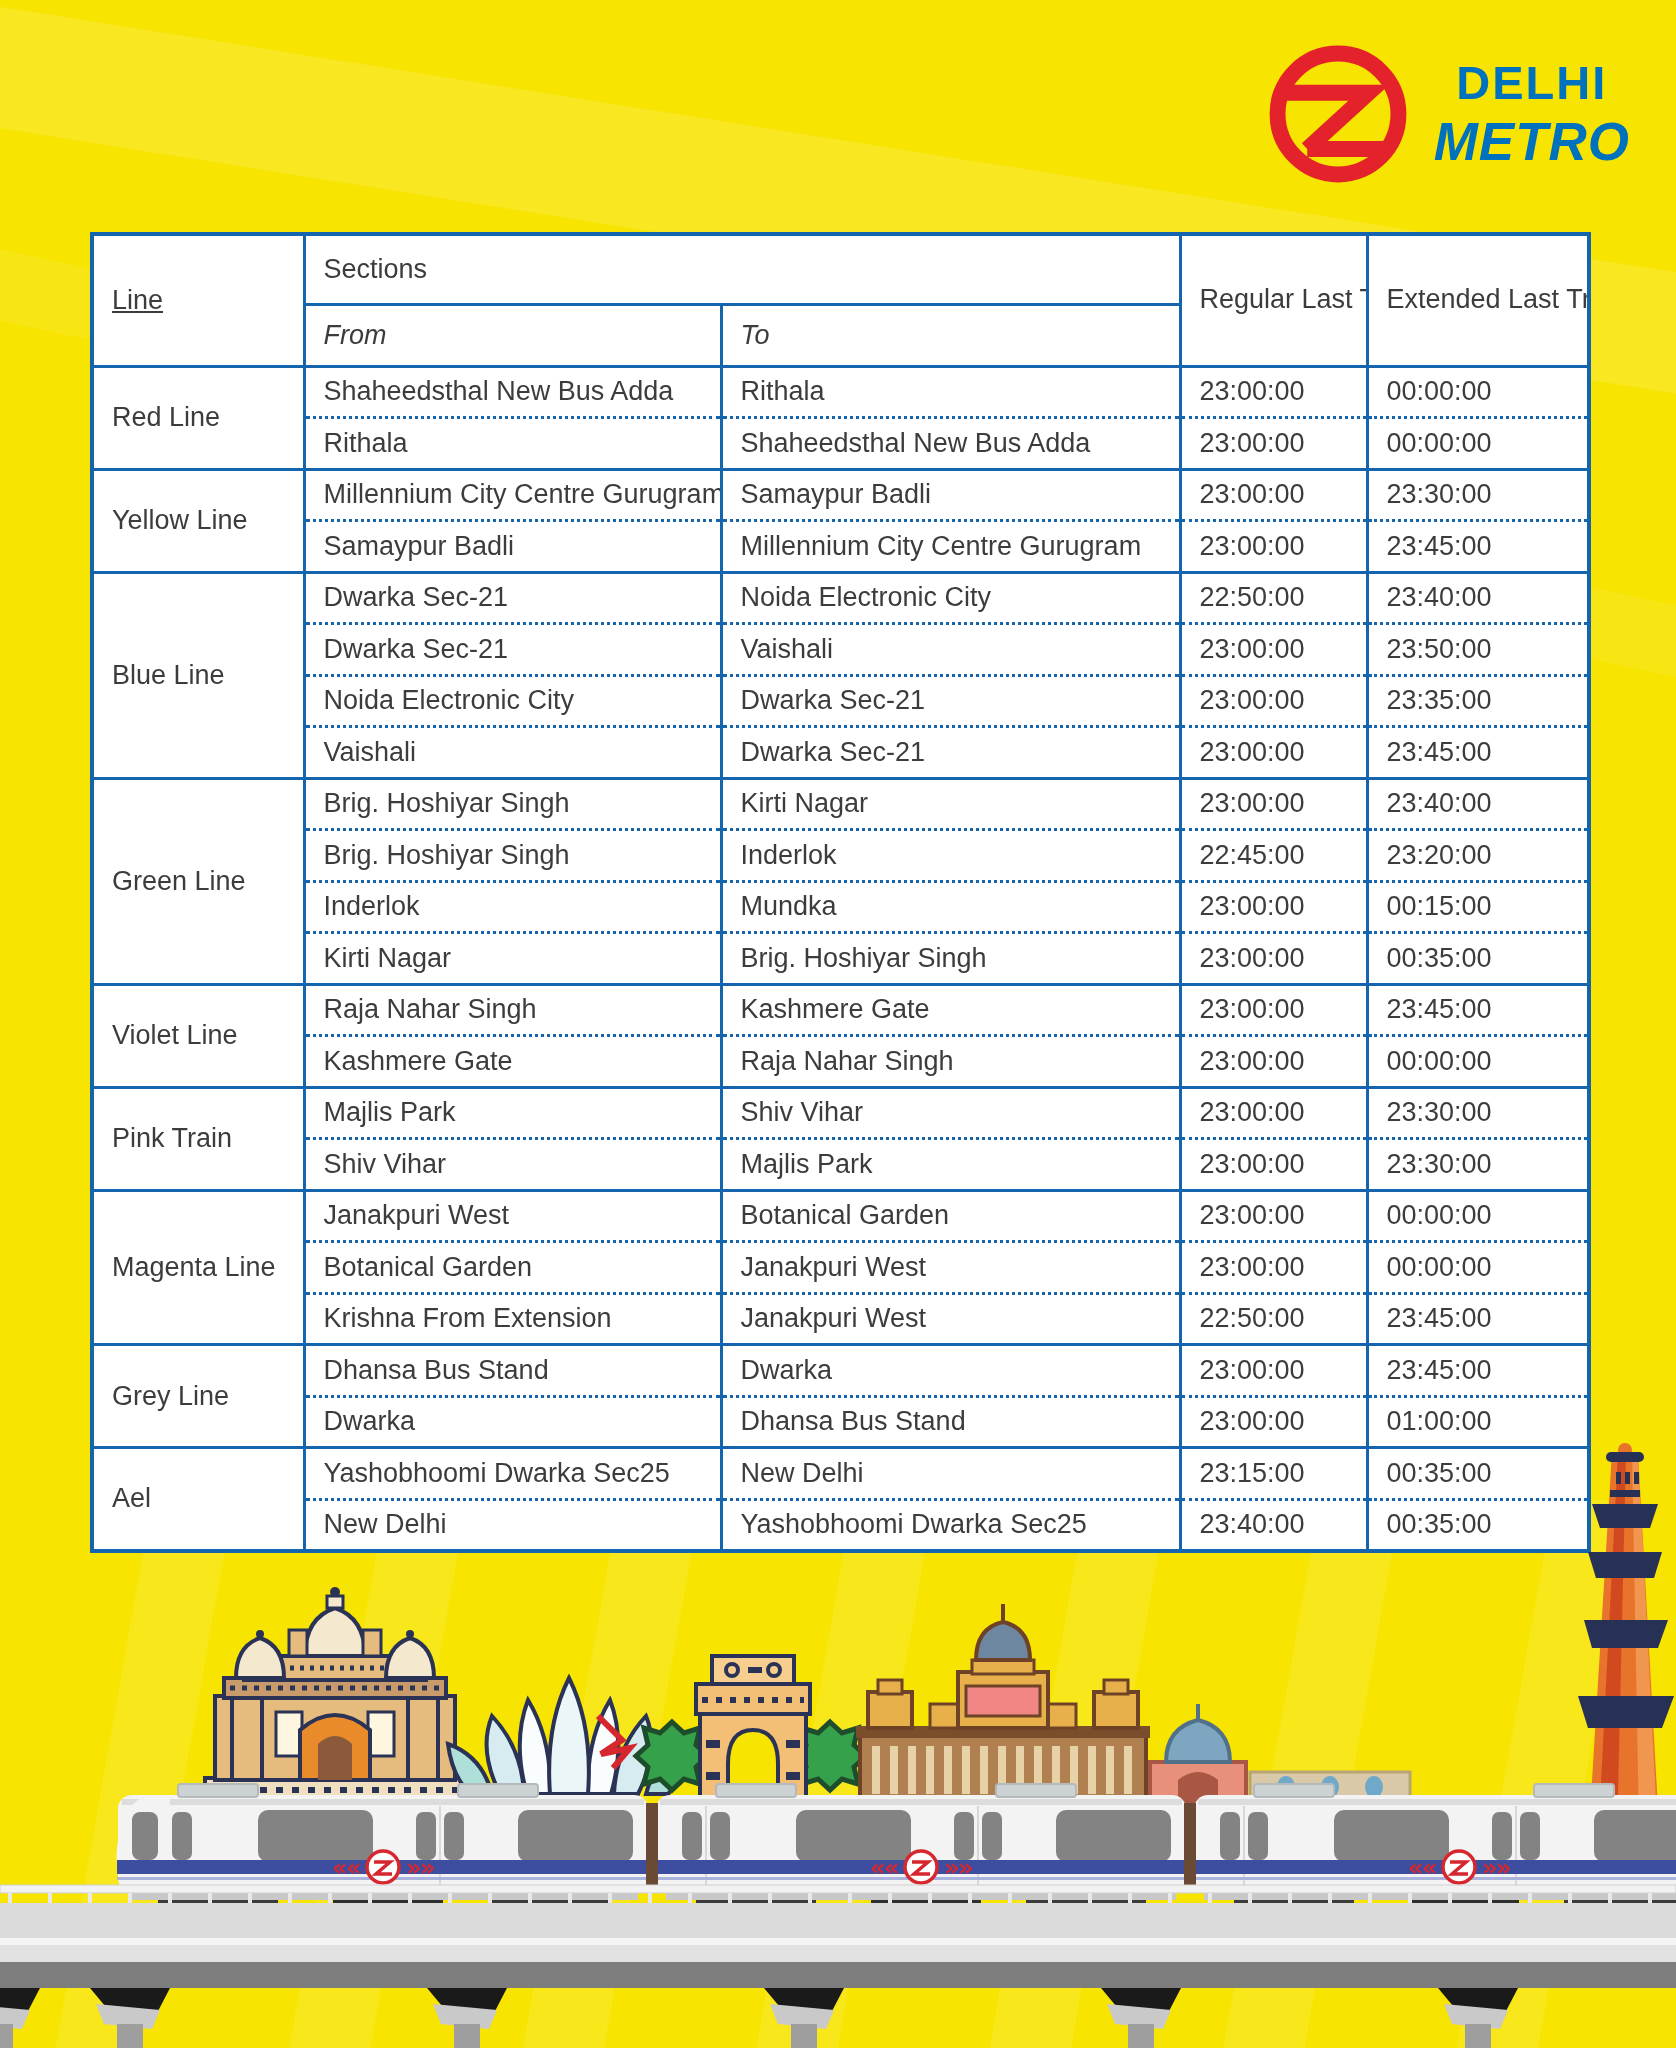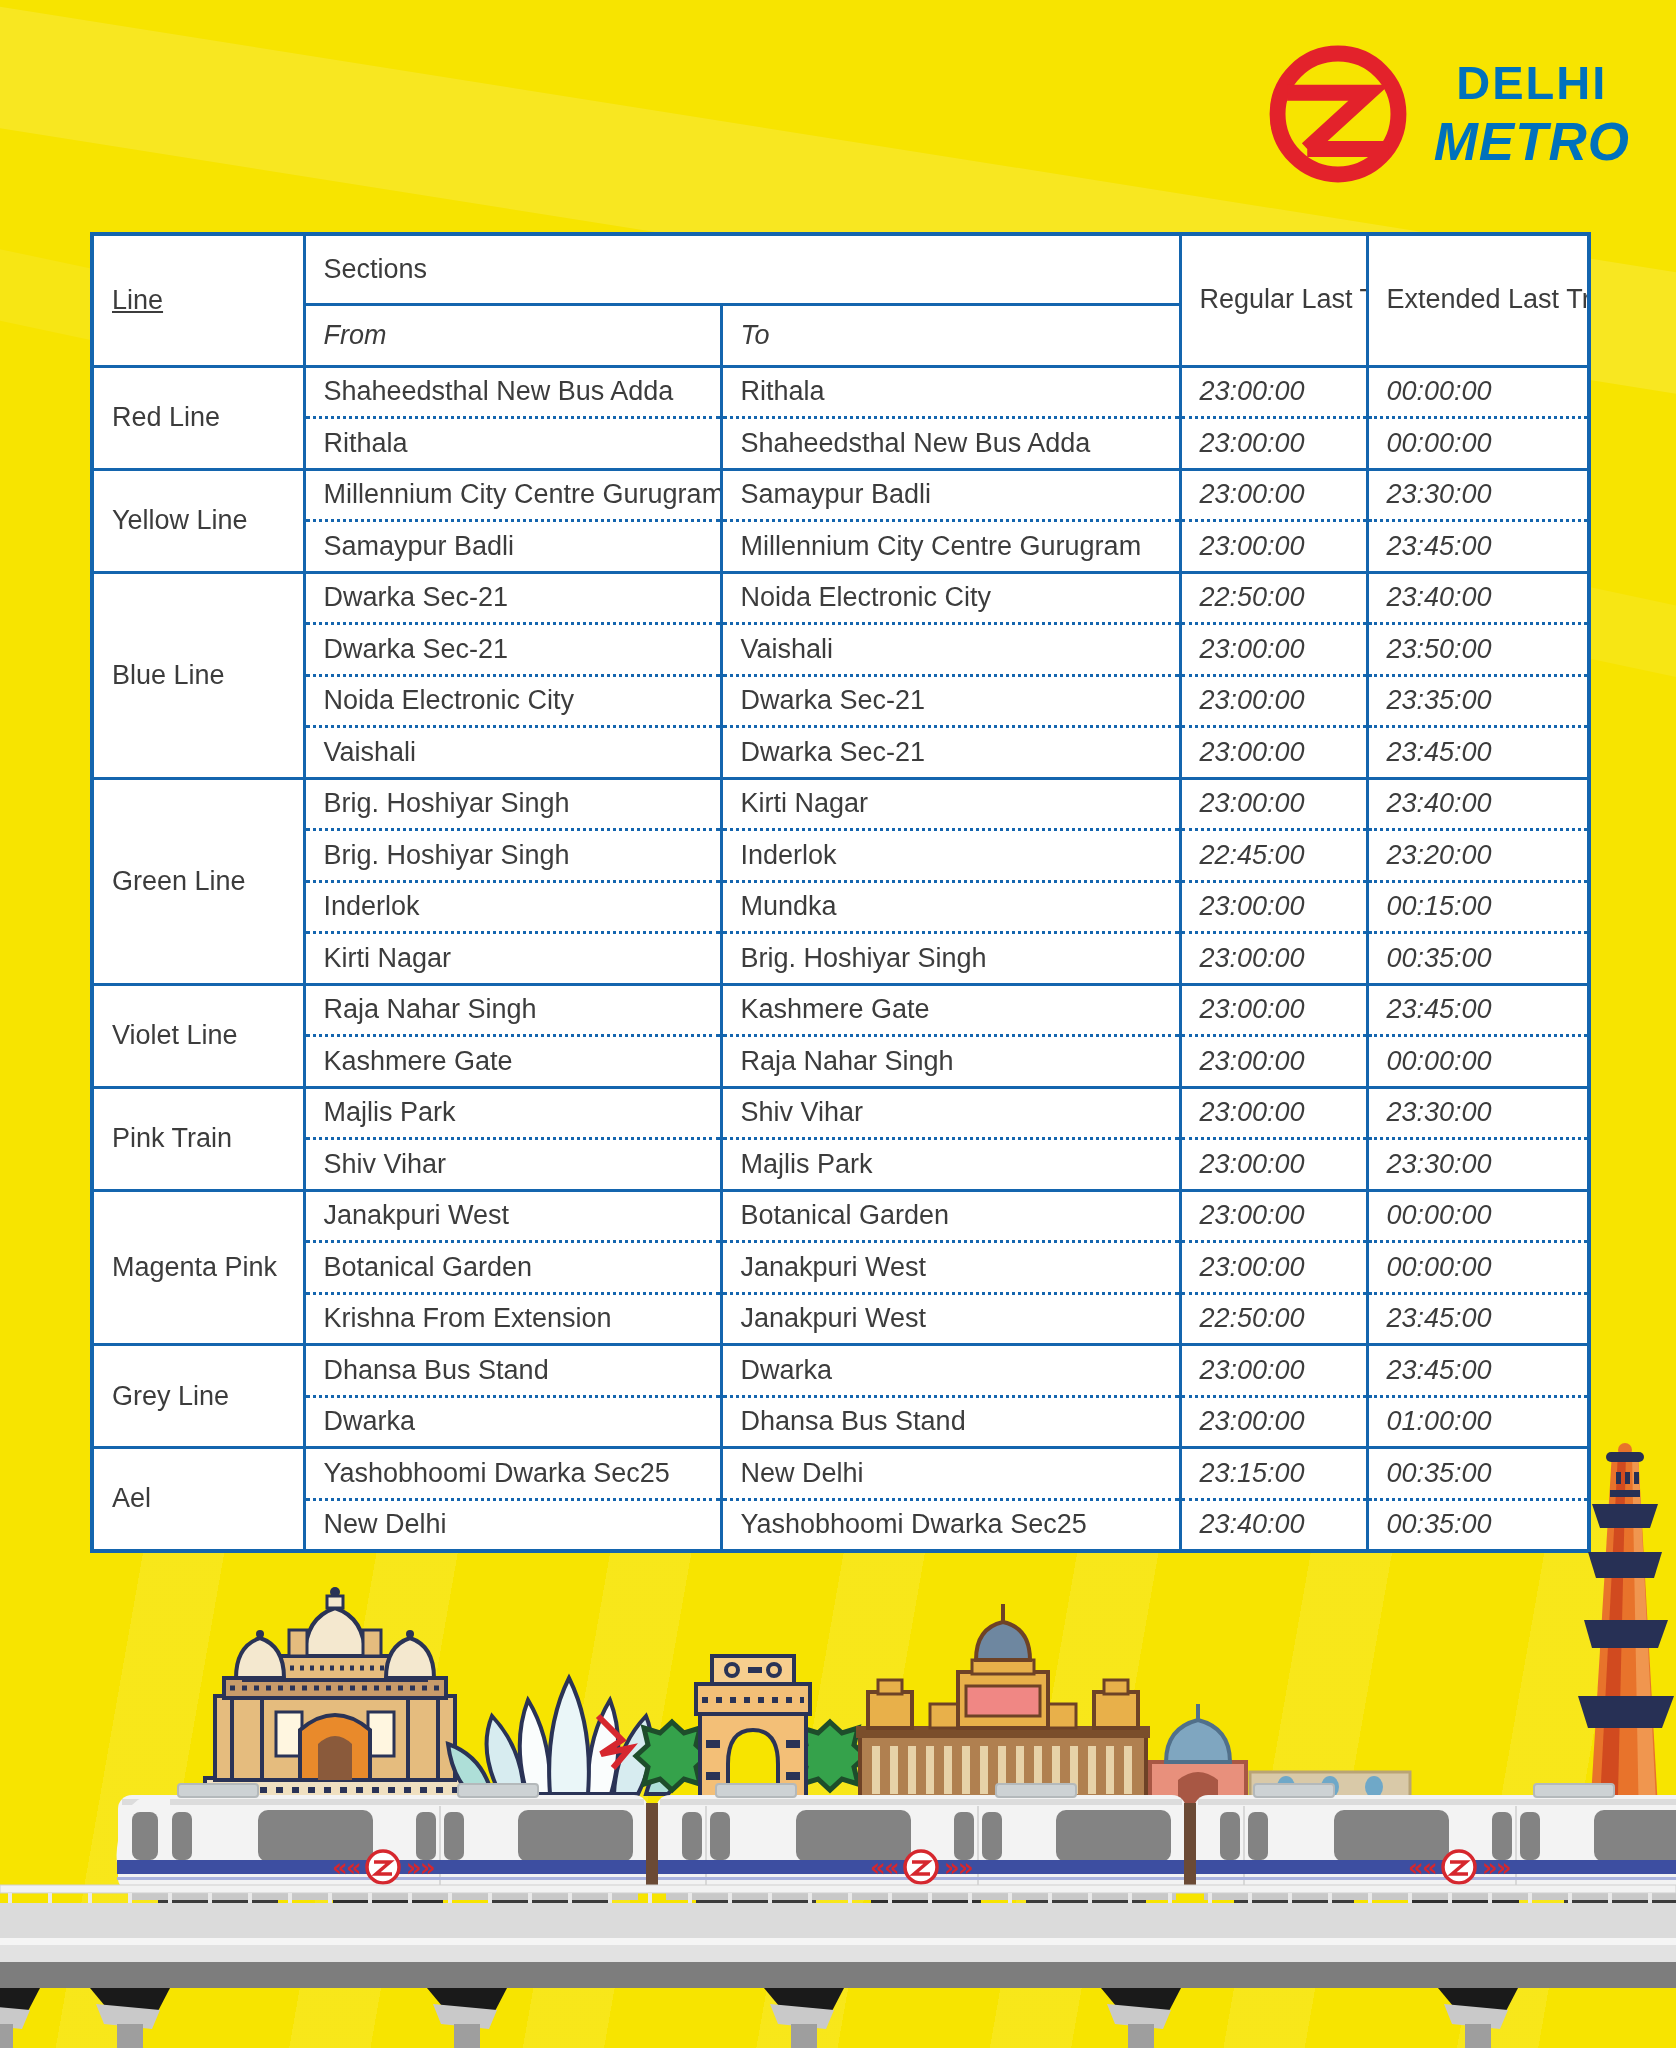--- a/index.html
+++ b/index.html
@@ -44,21 +44,21 @@
   }
   tr.hrow1{height:70px;}
   tr.hrow2{height:62px;font-style:italic;}
   th.line-h{vertical-align:top;padding-top:20px;text-decoration:underline;}
   th.sections-h{text-align:center;border-bottom:3px solid var(--blue);}
   th.timing-h{line-height:1.55;white-space:normal;padding-right:14px;}
   tbody tr{height:51.5px;}
   tbody tr.group-start td{border-top:3px solid var(--blue);}
   tbody tr.group-row td{border-top:3px dotted var(--blue);}
   td.line-cell{vertical-align:top;padding-top:11px;}
-  td.regular-cell, td.extended-cell{padding-left:16px;font-style:italic;}
+  td.regular-cell, td.extended-cell{padding-left:16px;}
   
   .skyline{position:absolute;left:0;top:1100px;width:1676px;height:948px;}
 </style>
 </head>
 <body>
 
 <div class="page">
   <div class="ray-band ray-1"></div>
   <div class="ray-band ray-2"></div>
   <div class="ray-fan"></div>
@@ -192,21 +192,21 @@
             <td class="regular-cell">23:00:00</td>
             <td class="extended-cell">23:30:00</td>
           </tr>
           <tr class="group-row">
             <td class="from-cell">Shiv Vihar</td>
             <td class="to-cell">Majlis Park</td>
             <td class="regular-cell">23:00:00</td>
             <td class="extended-cell">23:30:00</td>
           </tr>
           <tr class="group-start">
-            <td rowspan="3" class="line-cell">Magenta Pink</td>
+            <td rowspan="3" class="line-cell">Magenta Line</td>
             <td class="from-cell">Janakpuri West</td>
             <td class="to-cell">Botanical Garden</td>
             <td class="regular-cell">23:00:00</td>
             <td class="extended-cell">00:00:00</td>
           </tr>
           <tr class="group-row">
             <td class="from-cell">Botanical Garden</td>
             <td class="to-cell">Janakpuri West</td>
             <td class="regular-cell">23:00:00</td>
             <td class="extended-cell">00:00:00</td>

